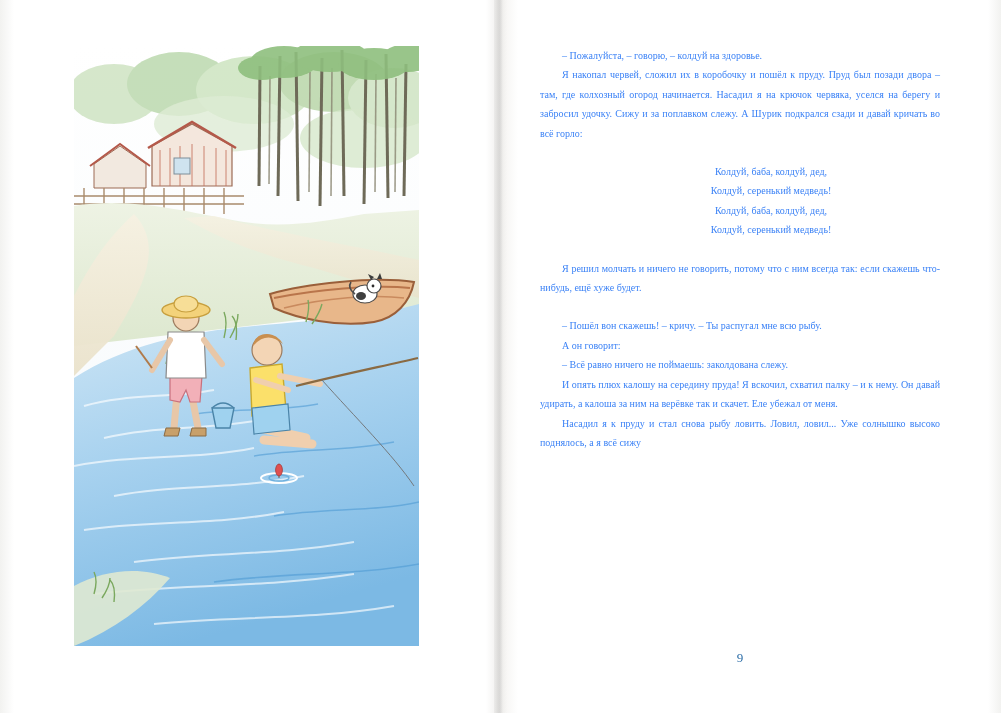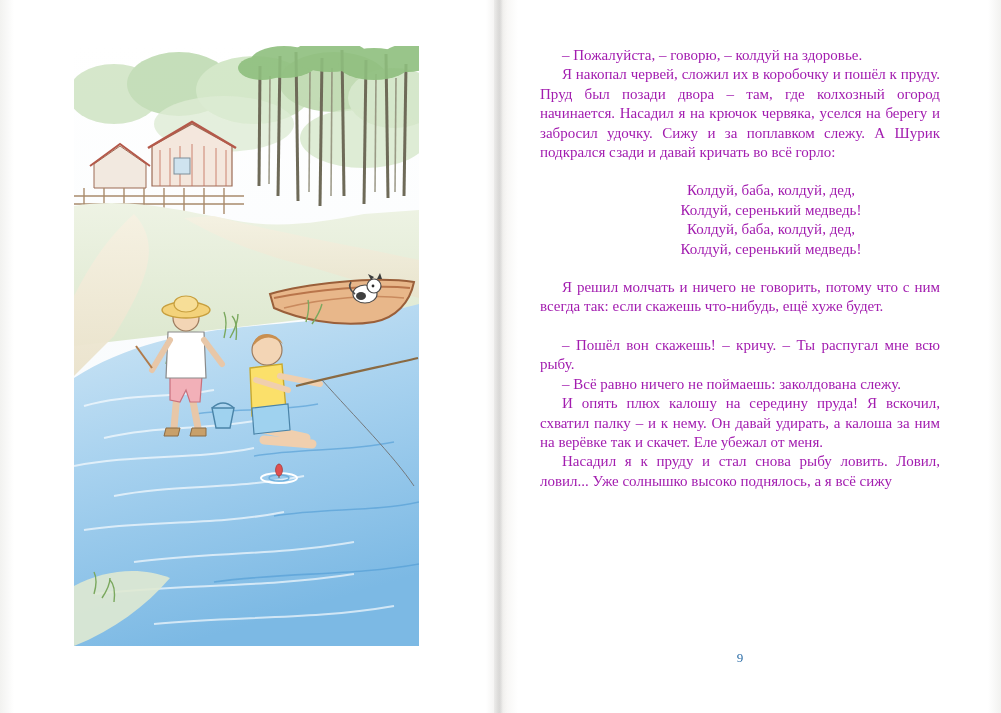--- a/index.html
+++ b/index.html
@@ -51,23 +51,23 @@
   }
   .illus-wrap svg { display: block; }
 
   
   .text-col {
     position: absolute;
     left: 540px;
     top: 46px;
     width: 400px;
     font-family: "Liberation Serif", serif;
-    font-size: 15px;
+    font-size: 10px;
     line-height: 19.4px;
-    color: #a21caf;
+    color: #3b82f6;
     text-align: justify;
     text-justify: inter-word;
     hyphens: manual;
   }
   .text-col p {
     margin: 0;
   }
   .p-indent { text-indent: 22px; }
   .verse {
     margin: 19px 0 19px 0;
@@ -304,19 +304,20 @@
     <div class="verse">
       <div>Колдуй, баба, колдуй, дед,</div>
       <div>Колдуй, серенький медведь!</div>
       <div>Колдуй, баба, колдуй, дед,</div>
       <div>Колдуй, серенький медведь!</div>
     </div>
 
     <p class="p-indent">Я решил молчать и ничего не говорить, потому что с ним всегда так: если скажешь что-нибудь, ещё хуже будет.</p>
     <div class="gap"></div>
     <p class="p-indent">– Пошёл вон скажешь! – кричу. – Ты распугал мне всю рыбу.</p>
+    <p class="p-indent">А он говорит:</p>
     <p class="p-indent">– Всё равно ничего не поймаешь: заколдована слежу.</p>
     <p class="p-indent">И опять плюх калошу на середину пруда! Я вскочил, схватил палку – и к нему. Он давай удирать, а калоша за ним на верёвке так и скачет. Еле убежал от меня.</p>
     <p class="p-indent">Насадил я к пруду и стал снова рыбу ловить. Ловил, ловил... Уже солнышко высоко поднялось, а я всё сижу</p>
   </div>
 
   <div class="folio">9</div>
 </div>
 
 </body></html>

